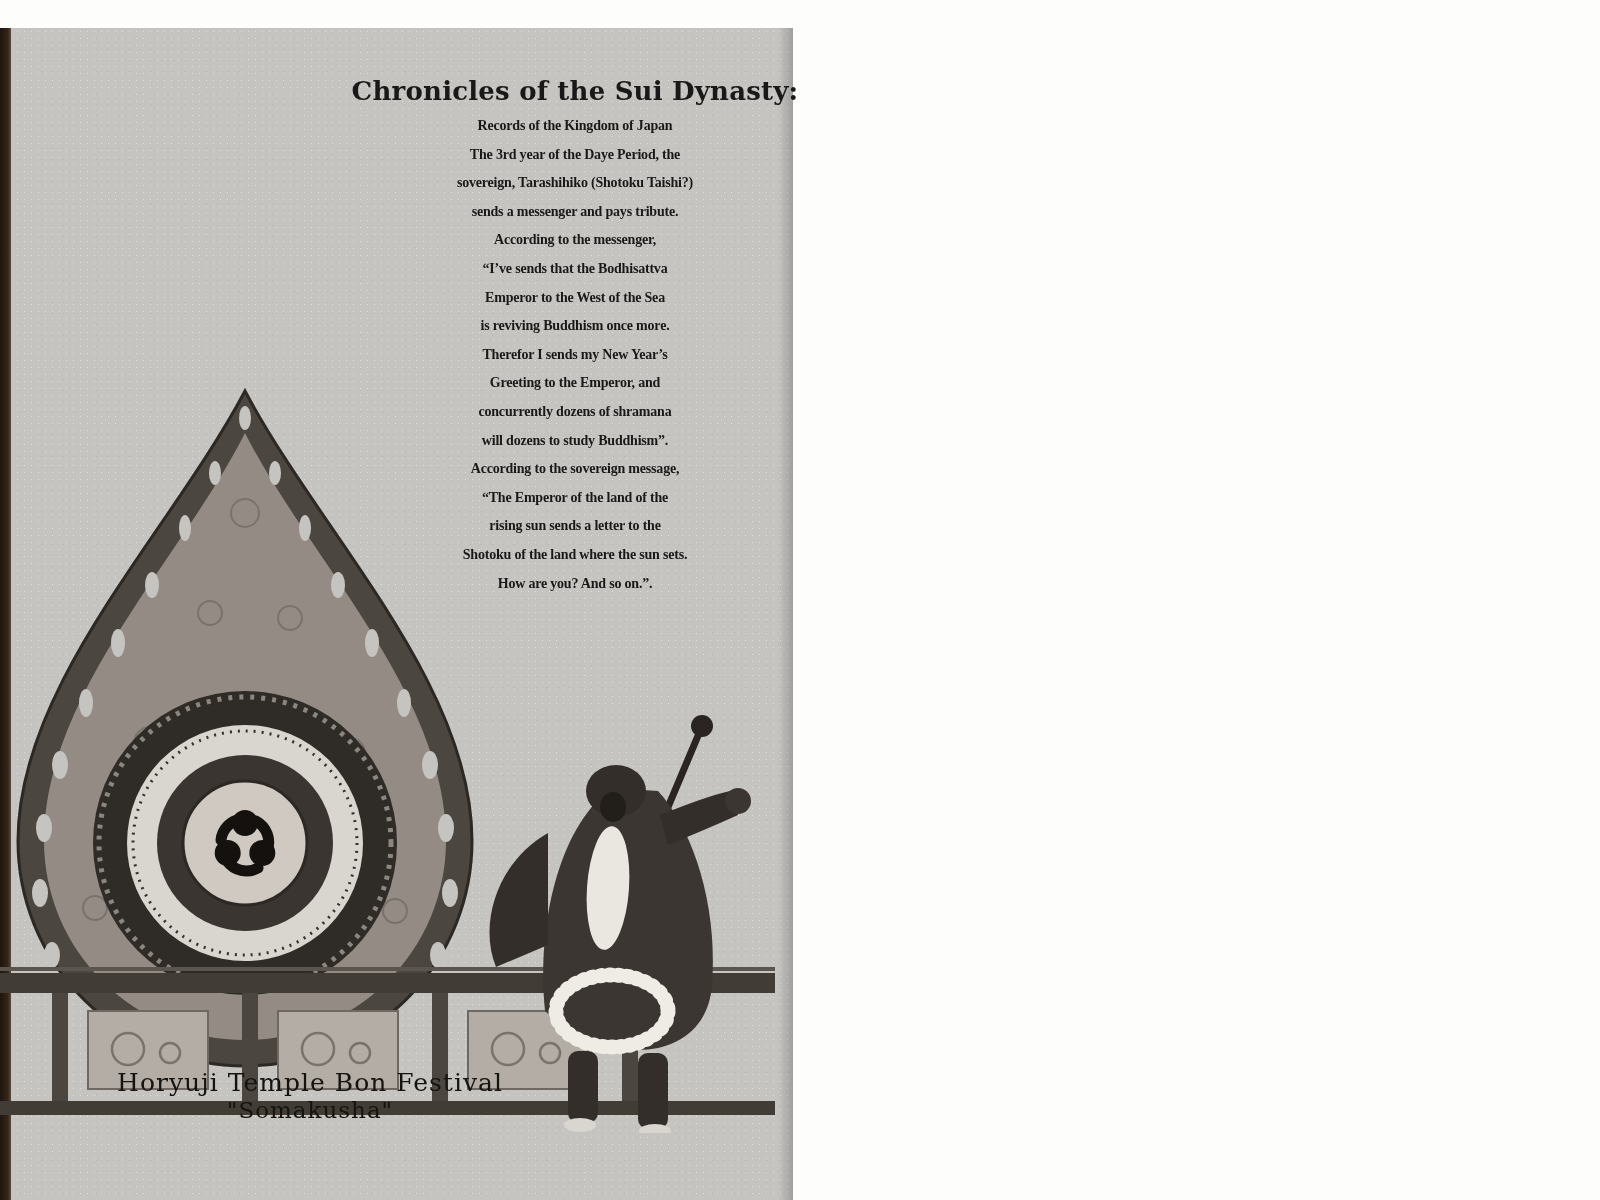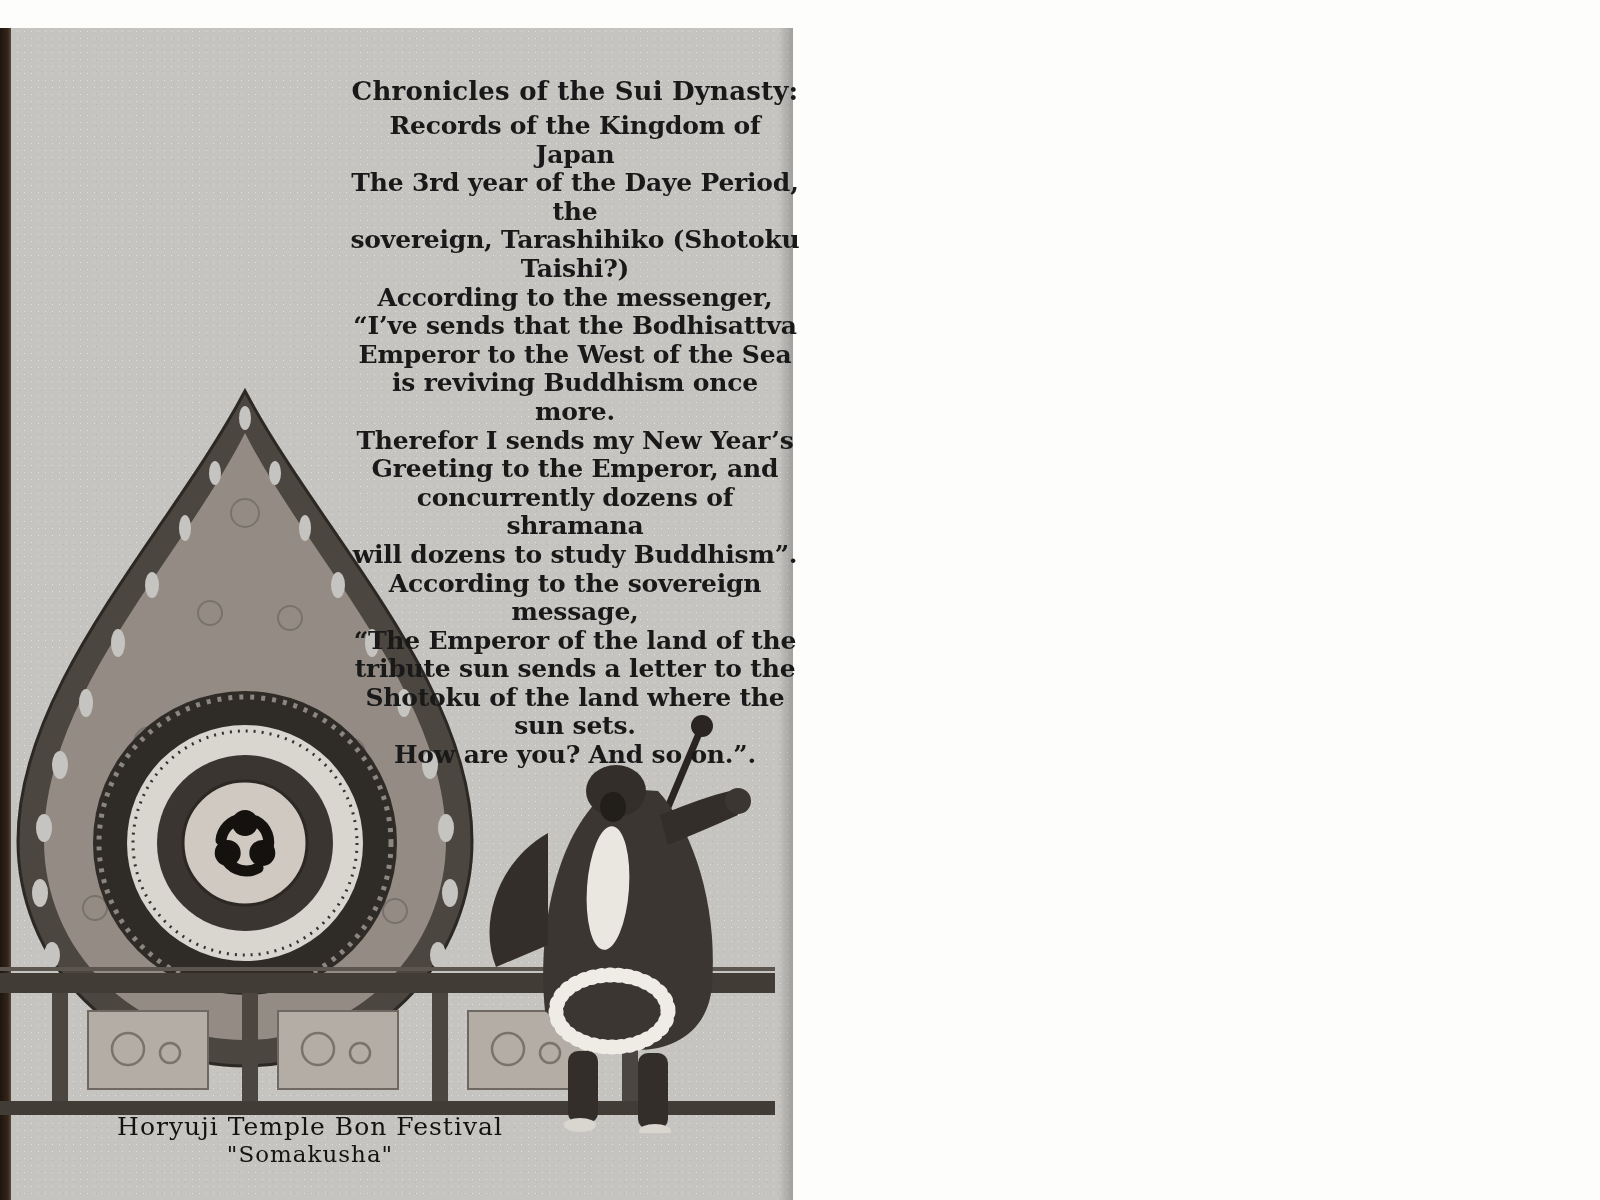--- a/index.html
+++ b/index.html
@@ -13,23 +13,23 @@
       radial-gradient(rgba(255,255,255,.45) 12%, transparent 13%),
       radial-gradient(rgba(0,0,0,.07) 10%, transparent 11%);
     background-size:7px 7px,11px 11px;background-position:0 0,3px 5px;}
   #left-edge-strip{position:absolute;left:0;top:0;width:11px;height:1200px;
     background:linear-gradient(90deg,#1d150f 0%,#33251a 70%,#5a4a3c 100%);}
   #gutter-shadow{position:absolute;left:778px;top:0;width:26px;height:1200px;
     background:linear-gradient(90deg,rgba(0,0,0,0) 0%,rgba(0,0,0,.18) 55%,rgba(255,255,255,0) 100%);}
 
   #left-text{position:absolute;left:350px;top:48px;width:450px;text-align:center;color:#191919;z-index:3;}
   #left-title{font-size:26px;font-weight:bold;letter-spacing:.2px;margin-bottom:6px;}
-  .body-line{font-size:25px;font-weight:bold;line-height:28.6px;letter-spacing:-.2px;}
-
-  #left-caption{position:absolute;left:40px;top:1084px;width:540px;text-align:center;color:#15130f;z-index:3;}
+  .body-line{font-size:14px;font-weight:bold;line-height:28.6px;letter-spacing:-.2px;font-family:Liberation Serif, serif;}
+
+  #left-caption{position:absolute;left:40px;top:1040px;width:540px;text-align:center;color:#15130f;z-index:3;}
   #caption-line1{font-size:25px;letter-spacing:1px;}
   #caption-line2{font-size:23px;letter-spacing:1px;}
 
   
   #right-page{position:absolute;left:793px;top:0;width:807px;height:1200px;background:#fdfdfc;}
 
   #tree-lines{position:absolute;left:0;top:0;z-index:2;pointer-events:none;}
   #left-art{position:absolute;left:0;top:335px;z-index:1;pointer-events:none;}
 
   #note-legend{position:absolute;left:1340px;top:745px;z-index:4;color:#1c1a18;}
@@ -140,31 +140,32 @@
         <ellipse cx="655" cy="768" rx="16" ry="7" fill="#d9d5cf"></ellipse>
       </g>
     </svg>
 
     <div id="left-text">
       <div id="left-title">Chronicles of the Sui Dynasty:</div>
       <div id="left-body">
           <div class="body-line">Records of the Kingdom of Japan</div>
           <div class="body-line">The 3rd year of the Daye Period, the</div>
           <div class="body-line">sovereign, Tarashihiko (Shotoku Taishi?)</div>
+          <div class="body-line">sends a messenger and pays tribute.</div>
           <div class="body-line">According to the messenger,</div>
           <div class="body-line">“I’ve sends that the Bodhisattva</div>
           <div class="body-line">Emperor to the West of the Sea</div>
           <div class="body-line">is reviving Buddhism once more.</div>
           <div class="body-line">Therefor I sends my New Year’s</div>
           <div class="body-line">Greeting to the Emperor, and</div>
           <div class="body-line">concurrently dozens of shramana</div>
           <div class="body-line">will dozens to study Buddhism”.</div>
           <div class="body-line">According to the sovereign message,</div>
           <div class="body-line">“The Emperor of the land of the</div>
-          <div class="body-line">tribute sun sends a letter to the</div>
+          <div class="body-line">rising sun sends a letter to the</div>
           <div class="body-line">Shotoku of the land where the sun sets.</div>
           <div class="body-line">How are you? And so on.”.</div>
         </div>
     </div>
 
     <div id="left-caption">
       <div id="caption-line1">Horyuji Temple Bon Festival</div>
       <div id="caption-line2">"Somakusha"</div>
     </div>
 

